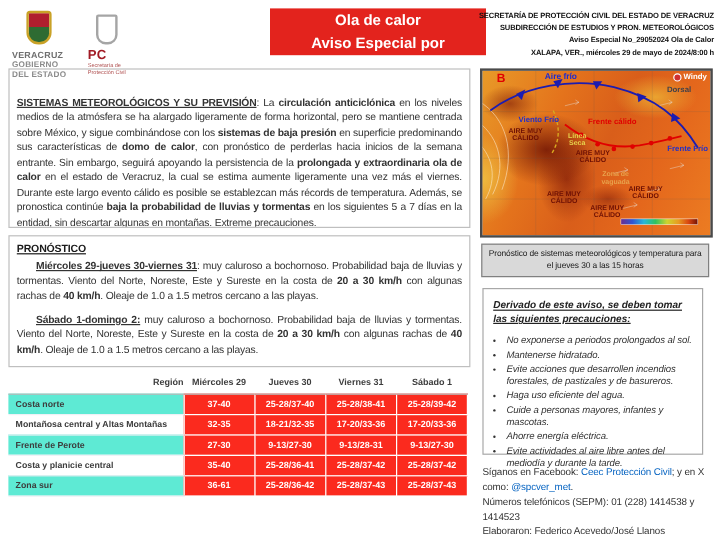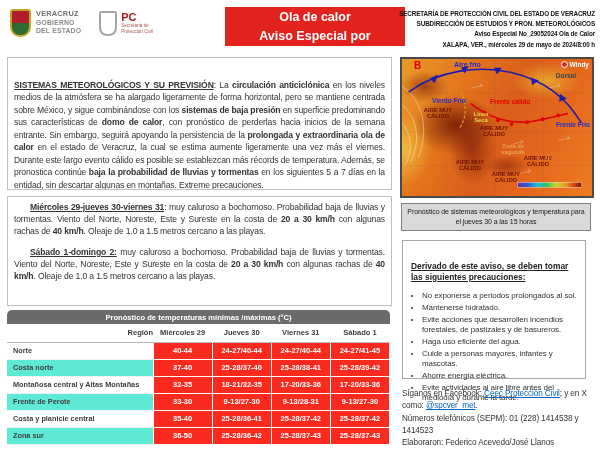--- a/index.html
+++ b/index.html
@@ -3,31 +3,31 @@
 <meta charset="utf-8">
 <style>
   * { box-sizing: border-box; margin: 0; padding: 0; }
   html,body { width:600px; height:450px; }
   body {
     font-family: "Liberation Sans", sans-serif;
     background:#fff; color:#222; overflow:hidden; position:relative;
   }
   .b { font-weight:bold; }
   .u { text-decoration:underline; }
-  .link { color:#0563c1; text-decoration:underline; cursor:pointer; }
+  .link { color:#0563c1; cursor:pointer; }
 
   
   .hdr { position:absolute; left:8px; top:5px; right:5px; height:46px; }
   .logos { position:absolute; left:2px; top:4px; display:flex; gap:18px; align-items:center; }
-  .logo-vz { display:flex; gap:5px; align-items:center; }
+  .logo-vz { display:flex; gap:5px; align-items:center;flex-direction:column; }
   .vz-shield { width:21px; height:28px; border:2px solid #c9a227; border-radius:3px 3px 10px 10px;
     background:linear-gradient(180deg,#b01e2e 48%,#2e6b32 48%); }
   .vz-text { font-size:6.8px; font-weight:bold; color:#8a8a8a; line-height:1.2; letter-spacing:.2px; }
   .vz-text .t1 { color:#6f6f6f; font-size:7.4px; }
-  .logo-pc { display:flex; gap:4px; align-items:center; }
+  .logo-pc { display:flex; gap:4px; align-items:center;flex-direction:column; }
   .pc-shield { width:18px; height:25px; border:2px solid #a5a5a5; border-radius:2px 2px 8px 8px; background:#fff; }
   .pc-big { font-size:11px; font-weight:bold; color:#a11b25; line-height:1; }
   .pc-small { font-size:4.6px; color:#b05050; line-height:1.25; }
   .title-box { position:absolute; left:217px; top:2px; width:180px; height:39px;
     background:#e3231d; color:#fff; font-weight:bold; font-size:12.5px; text-align:center;
     display:flex; flex-direction:column; justify-content:center; line-height:1.5; }
   .hdr-right { position:absolute; right:0; top:4px; width:202px; text-align:right;
     font-size:6.3px; font-weight:bold; color:#111; line-height:1.62; letter-spacing:-0.1px; }
 
   
@@ -83,21 +83,21 @@
   .lb-vaguada { left:96px; top:84px; color:#e8a24c; font-size:5.8px; width:30px; white-space:normal; text-align:center; line-height:1.1; }
   .lb-amc { color:#6e1004; font-size:5.8px; width:36px; white-space:normal; text-align:center; line-height:1.1; }
   .amc1 { left:18px; top:48px; } .amc2 { left:74px; top:66px; } .amc3 { left:50px; top:100px; }
   .amc4 { left:86px; top:112px; } .amc5 { left:118px; top:96px; }
 
   .map-caption { position:absolute; left:401px; top:203px; width:190px;
     background:#d9d9d9; border:1px solid #808080; font-size:7px; letter-spacing:-0.1px;
     text-align:center; padding:3px 4px; color:#1a1a1a; line-height:1.4; }
 
   .precautions { position:absolute; left:402px; top:240px; width:184px; height:139px;
-    border:1px solid #a8a8a8; padding:20px 8px 4px; color:#333; }
+    border:1px solid #a8a8a8; padding:8px 8px 4px; color:#333;font-style:italic; }
   .prec-title { font-weight:bold; text-decoration:underline; font-size:8.4px; line-height:1.3;
     margin-bottom:8px; color:#222; }
   .precautions ul { margin:0; padding-left:11px; }
   .precautions li { font-size:8px; line-height:1.3; margin-bottom:1.5px; letter-spacing:-0.1px; }
 
   .footer-info { position:absolute; left:402px; top:388px; width:192px;
     font-size:8.2px; line-height:1.5; color:#333; letter-spacing:-0.1px; }
 </style>
 </head>
 <body>
@@ -131,82 +131,75 @@
     <div>SECRETARÍA DE PROTECCIÓN CIVIL DEL ESTADO DE VERACRUZ</div>
     <div>SUBDIRECCIÓN DE ESTUDIOS Y PRON. METEOROLÓGICOS</div>
     <div>Aviso Especial No_29052024 Ola de Calor</div>
     <div>XALAPA, VER.,  miércoles 29 de mayo de 2024/8:00 h</div>
   </div>
 </div>
 
 <div class="intro-box"><span class="b u">SISTEMAS METEOROLÓGICOS Y SU PREVISIÓN</span><span>: La </span><span class="b">circulación anticiclónica</span><span> en los niveles medios de la atmósfera se ha alargado ligeramente de forma horizontal, pero se mantiene centrada sobre México, y sigue combinándose con los </span><span class="b">sistemas de baja presión</span><span> en superficie predominando sus características de </span><span class="b">domo de calor</span><span>, con pronóstico de perderlas hacia inicios de la semana entrante. Sin embargo, seguirá apoyando la persistencia de la </span><span class="b">prolongada y extraordinaria ola de calor</span><span> en el estado de Veracruz, la cual se estima aumente ligeramente una vez más el viernes. Durante este largo evento cálido es posible se establezcan más récords de temperatura. Además, se pronostica continúe </span><span class="b">baja la probabilidad de lluvias y tormentas</span><span> en los siguientes 5 a 7 días en la entidad, sin descartar algunas en montañas. Extreme precauciones.</span></div>
 
 <div class="forecast-box">
+  <h3>PRONÓSTICO</h3>
   <p><span class="b u">Miércoles 29-jueves 30-viernes 31</span><span>: muy caluroso a bochornoso. Probabilidad baja de lluvias y tormentas. Viento del Norte, Noreste, Este y Sureste en la costa de </span><span class="b">20 a 30 km/h</span><span> con algunas rachas de </span><span class="b">40 km/h</span><span>. Oleaje de 1.0 a 1.5 metros cercano a las playas.</span></p>
   <p><span class="b u">Sábado 1-domingo 2:</span><span> muy caluroso a bochornoso. Probabilidad baja de lluvias y tormentas. Viento del Norte, Noreste, Este y Sureste en la costa de </span><span class="b">20 a 30 km/h</span><span> con algunas rachas de </span><span class="b">40 km/h</span><span>. Oleaje de 1.0 a 1.5 metros cercano a las playas.</span></p>
 </div>
 
 <div class="table-wrap">
-  <div class="table-title">Pronóstico de temperaturas mínimas /máximas (°C)</div>
   <table class="temps">
     <colgroup>
         <col class="c-region">
         <col>
         <col>
         <col>
         <col>
       </colgroup>
     <thead>
         <tr>
           <th class="first">Región</th>
           <th>Miércoles 29</th>
           <th>Jueves 30</th>
           <th>Viernes 31</th>
           <th>Sábado 1</th>
         </tr>
       </thead>
     <tbody>
-        <tr>
-          <td class="region">Norte</td>
-          <td class="temp">40-44</td>
-          <td class="temp">24-27/40-44</td>
-          <td class="temp">24-27/40-44</td>
-          <td class="temp">24-27/41-45</td>
-        </tr>
         <tr class="alt">
           <td class="region">Costa norte</td>
           <td class="temp">37-40</td>
           <td class="temp">25-28/37-40</td>
           <td class="temp">25-28/38-41</td>
           <td class="temp">25-28/39-42</td>
         </tr>
         <tr>
           <td class="region">Montañosa central y Altas Montañas</td>
           <td class="temp">32-35</td>
           <td class="temp">18-21/32-35</td>
           <td class="temp">17-20/33-36</td>
           <td class="temp">17-20/33-36</td>
         </tr>
         <tr class="alt">
           <td class="region">Frente de Perote</td>
-          <td class="temp">33-30</td>
+          <td class="temp">27-30</td>
           <td class="temp">9-13/27-30</td>
           <td class="temp">9-13/28-31</td>
           <td class="temp">9-13/27-30</td>
         </tr>
         <tr>
           <td class="region">Costa y planicie central</td>
           <td class="temp">35-40</td>
           <td class="temp">25-28/36-41</td>
           <td class="temp">25-28/37-42</td>
           <td class="temp">25-28/37-42</td>
         </tr>
         <tr class="alt">
           <td class="region">Zona sur</td>
-          <td class="temp">36-50</td>
+          <td class="temp">36-61</td>
           <td class="temp">25-28/36-42</td>
           <td class="temp">25-28/37-43</td>
           <td class="temp">25-28/37-43</td>
         </tr>
       </tbody>
   </table>
 </div>
 
 <div class="map">
   <svg viewBox="0 0 194 141">

